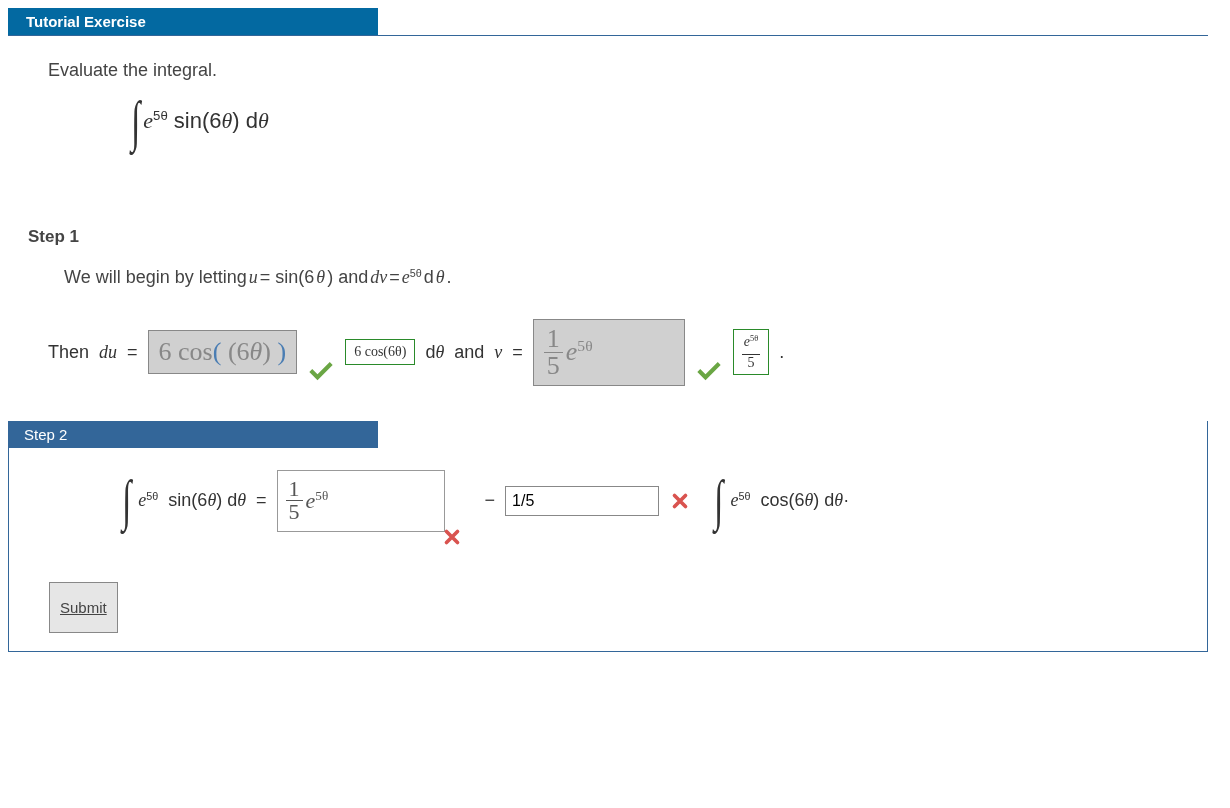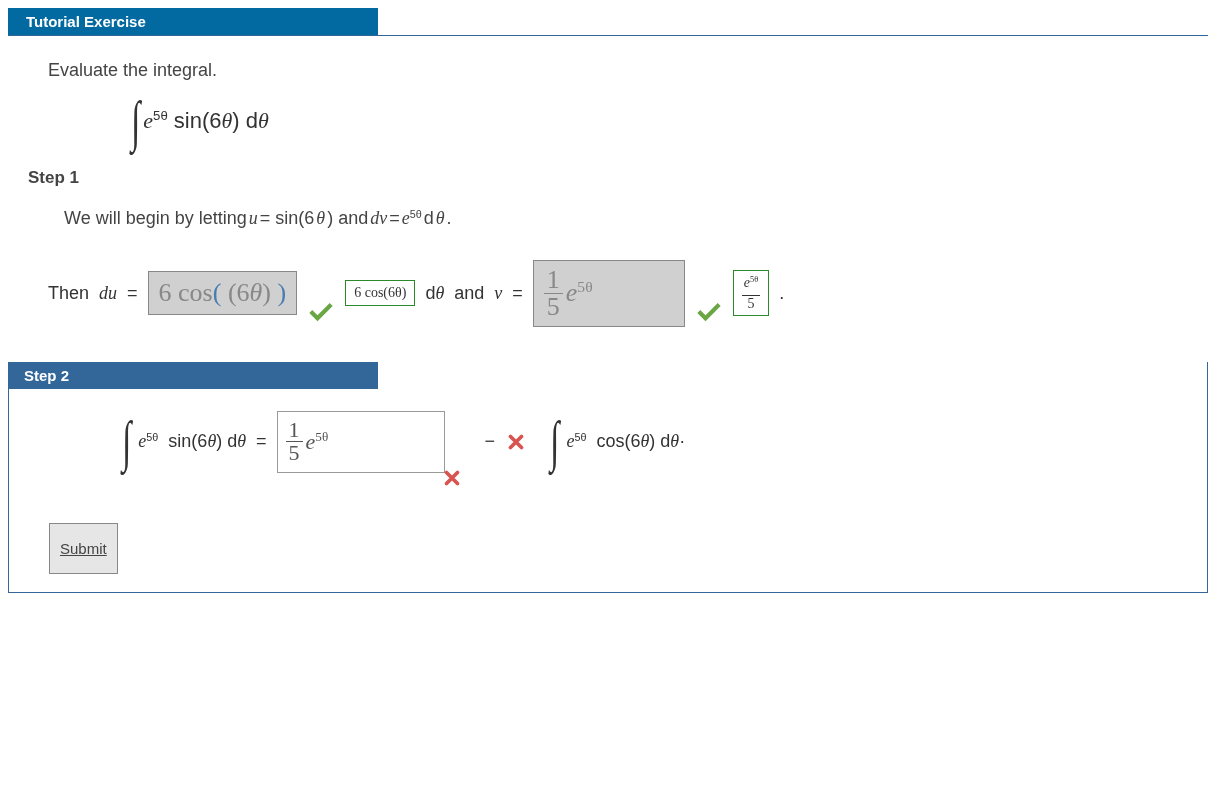--- a/index.html
+++ b/index.html
@@ -50,21 +50,21 @@
     font-weight: 300;
     line-height: 0.8;
     display: inline-block;
     transform: scaleX(0.6);
     margin-right: -6px;
   }
   .ital { font-style: italic; font-family: 'Times New Roman', serif; }
   .step-label {
     font-weight: bold;
     margin-left: 20px;
-    margin-top: 24px;
+    margin-top: 83px;
     margin-bottom: 20px;
     font-size: 17px;
     color: #444;
   }
   .body-text {
     margin-left: 56px;
     font-size: 18px;
     color: #444;
     display: flex;
     align-items: center;
@@ -140,21 +140,21 @@
     border-bottom: 1px solid #336699;
     border-right: 1px solid #336699;
     margin-top: 36px;
     width: 1200px;
     box-sizing: border-box;
     padding-bottom: 18px;
   }
   .step2-header {
     background: #336699;
     color: #fff;
-    font-weight: bold;
+    font-weight: normal;
     padding: 5px 16px;
     width: 370px;
     box-sizing: border-box;
     font-size: 15px;
     margin-left: -1px;
     margin-top: -1px;
   }
   .btn {
     background: #e6e6e6;
     border: 1px solid #888;
@@ -308,20 +308,21 @@
               <span class="exp">5θ</span>
             </span>
         </span>
         <svg class="cross-icon" viewBox="0 0 24 24" style="position:absolute; left:100%; top:100%; margin-left:-4px; margin-top:-6px;">
             <path fill="#d9534f" d="M18 6L6 18M6 6l12 12" stroke="#d9534f" stroke-width="4" stroke-linecap="round"></path>
           </svg>
       </span>
 
       <span style="margin-left:30px;"> − </span>
 
+      <input class="text-input" value="1/5" style="">
 
       <svg class="cross-icon" viewBox="0 0 24 24">
           <path fill="#d9534f" d="M18 6L6 18M6 6l12 12" stroke="#d9534f" stroke-width="4" stroke-linecap="round"></path>
         </svg>
 
       <span class="big-int" style="margin-left:10px;">∫</span>
       <span class="sub-sup-e">
           <span class="base">e</span>
           <span class="exp">5θ</span>
         </span>

